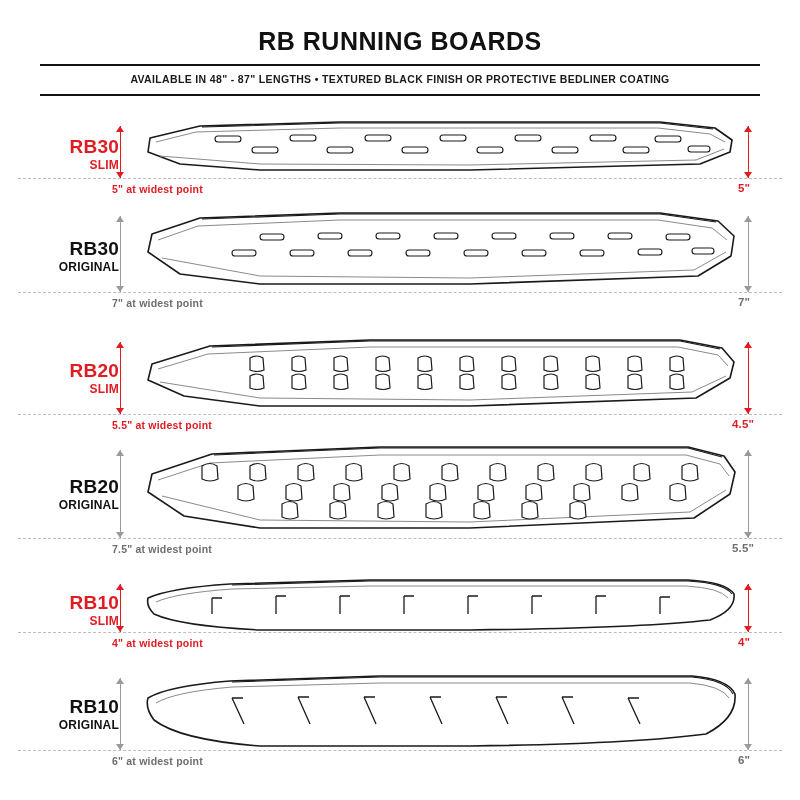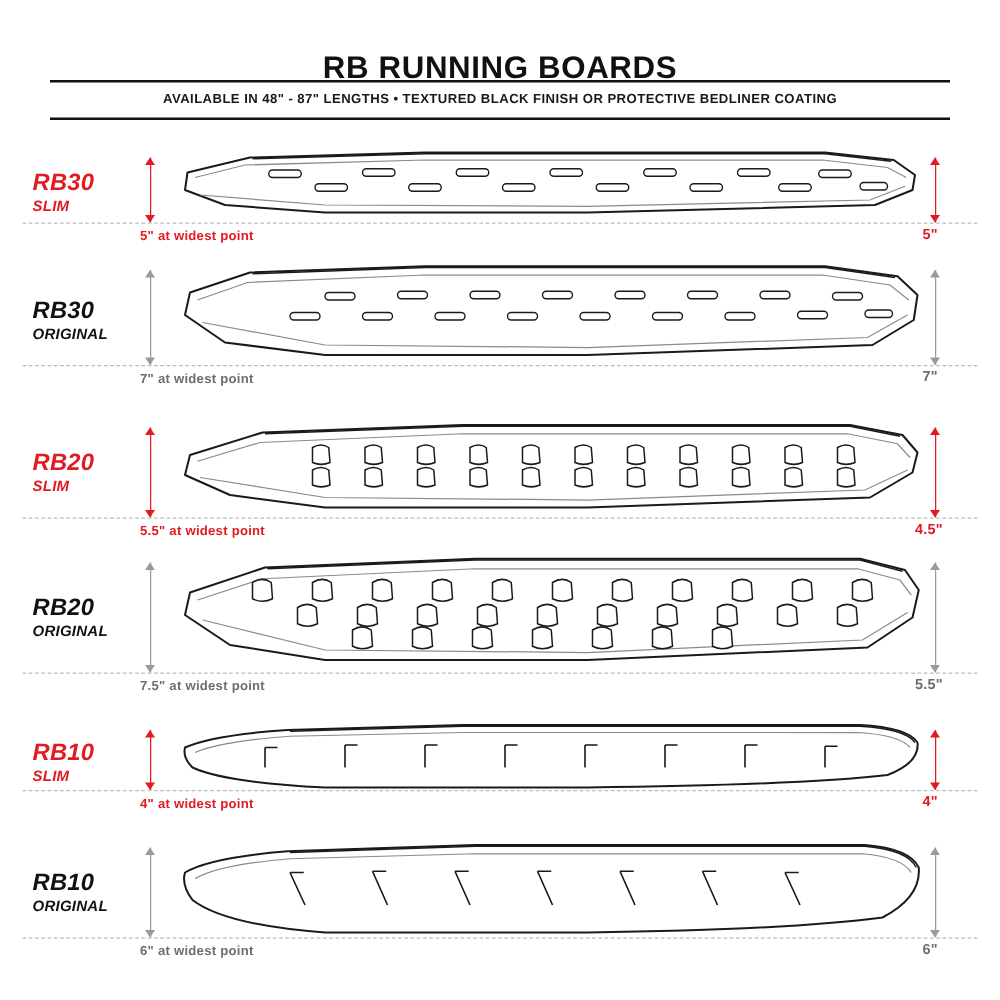--- a/index.html
+++ b/index.html
@@ -12,39 +12,39 @@
   }
   .page{position:relative;width:800px;height:800px;}
 
   
   .header{
     position:absolute;left:40px;top:26px;width:720px;
     text-align:center;
   }
   .title{
     font-size:25px;font-weight:bold;letter-spacing:0.5px;
-    color:#111;margin:13px;line-height:30px;
+    color:#111;margin:0;line-height:30px;
   }
   .rule{
     position:absolute;left:40px;top:64px;width:720px;height:2px;background:#111;
   }
   .subtitle{
     position:absolute;left:40px;top:72px;width:720px;
     text-align:center;
     font-size:10.5px;font-weight:bold;letter-spacing:0.35px;
     color:#1a1a1a;line-height:14px;
   }
   .rule2{
     position:absolute;left:40px;top:94px;width:720px;height:2px;background:#111;
   }
 
   
   .row{position:absolute;left:0;width:800px;}
   .label{
-    position:absolute;left:26px;width:105px;font-style:italic;
+    position:absolute;left:14px;width:105px;text-align:right;
   }
   .label .model{
     font-size:19px;font-weight:bold;line-height:22px;letter-spacing:0.2px;
   }
   .label .variant{
     font-size:12px;font-weight:bold;line-height:15px;letter-spacing:0.2px;
   }
   .red .model,.red .variant{color:#e01b22;}
   .blk .model,.blk .variant{color:#111;}
 

